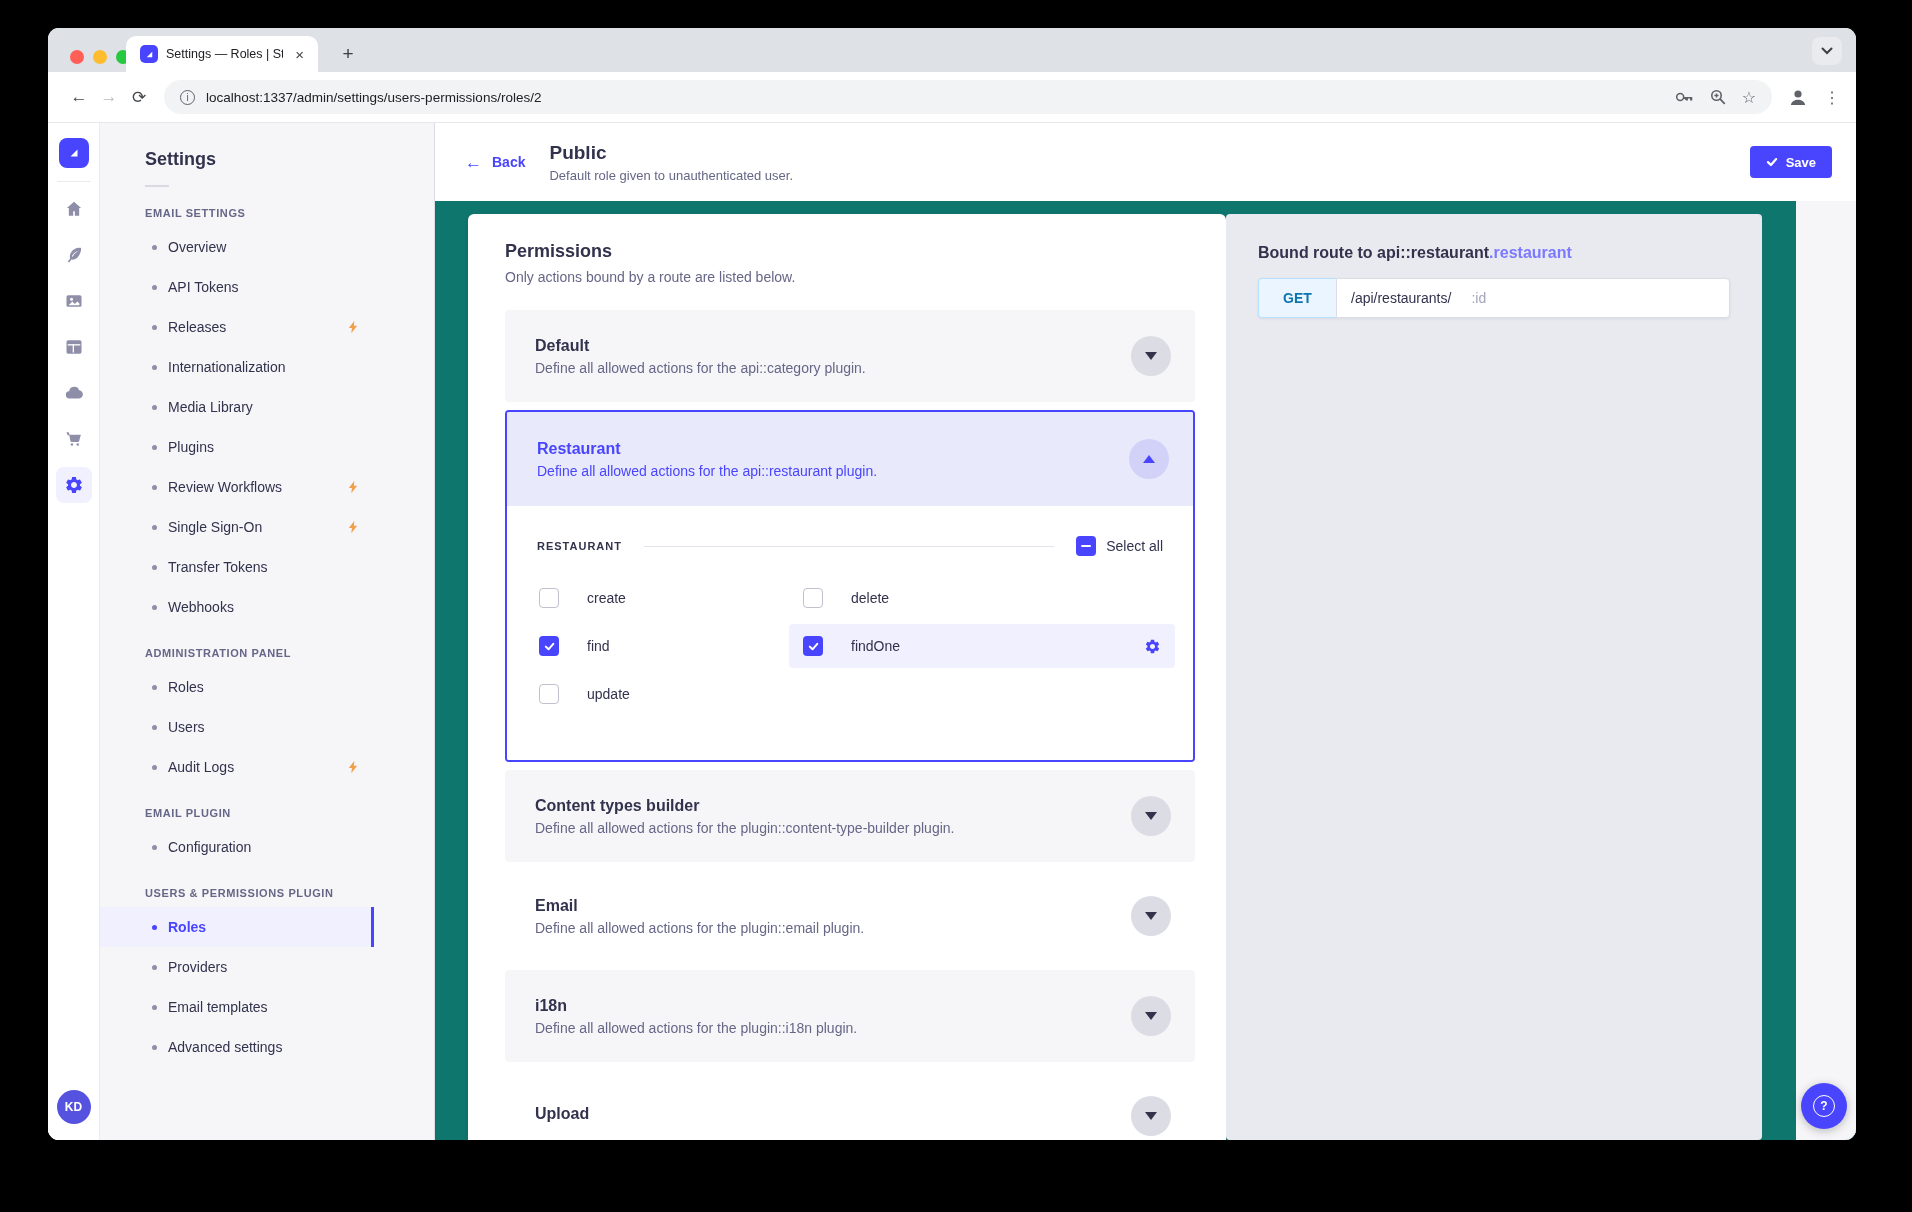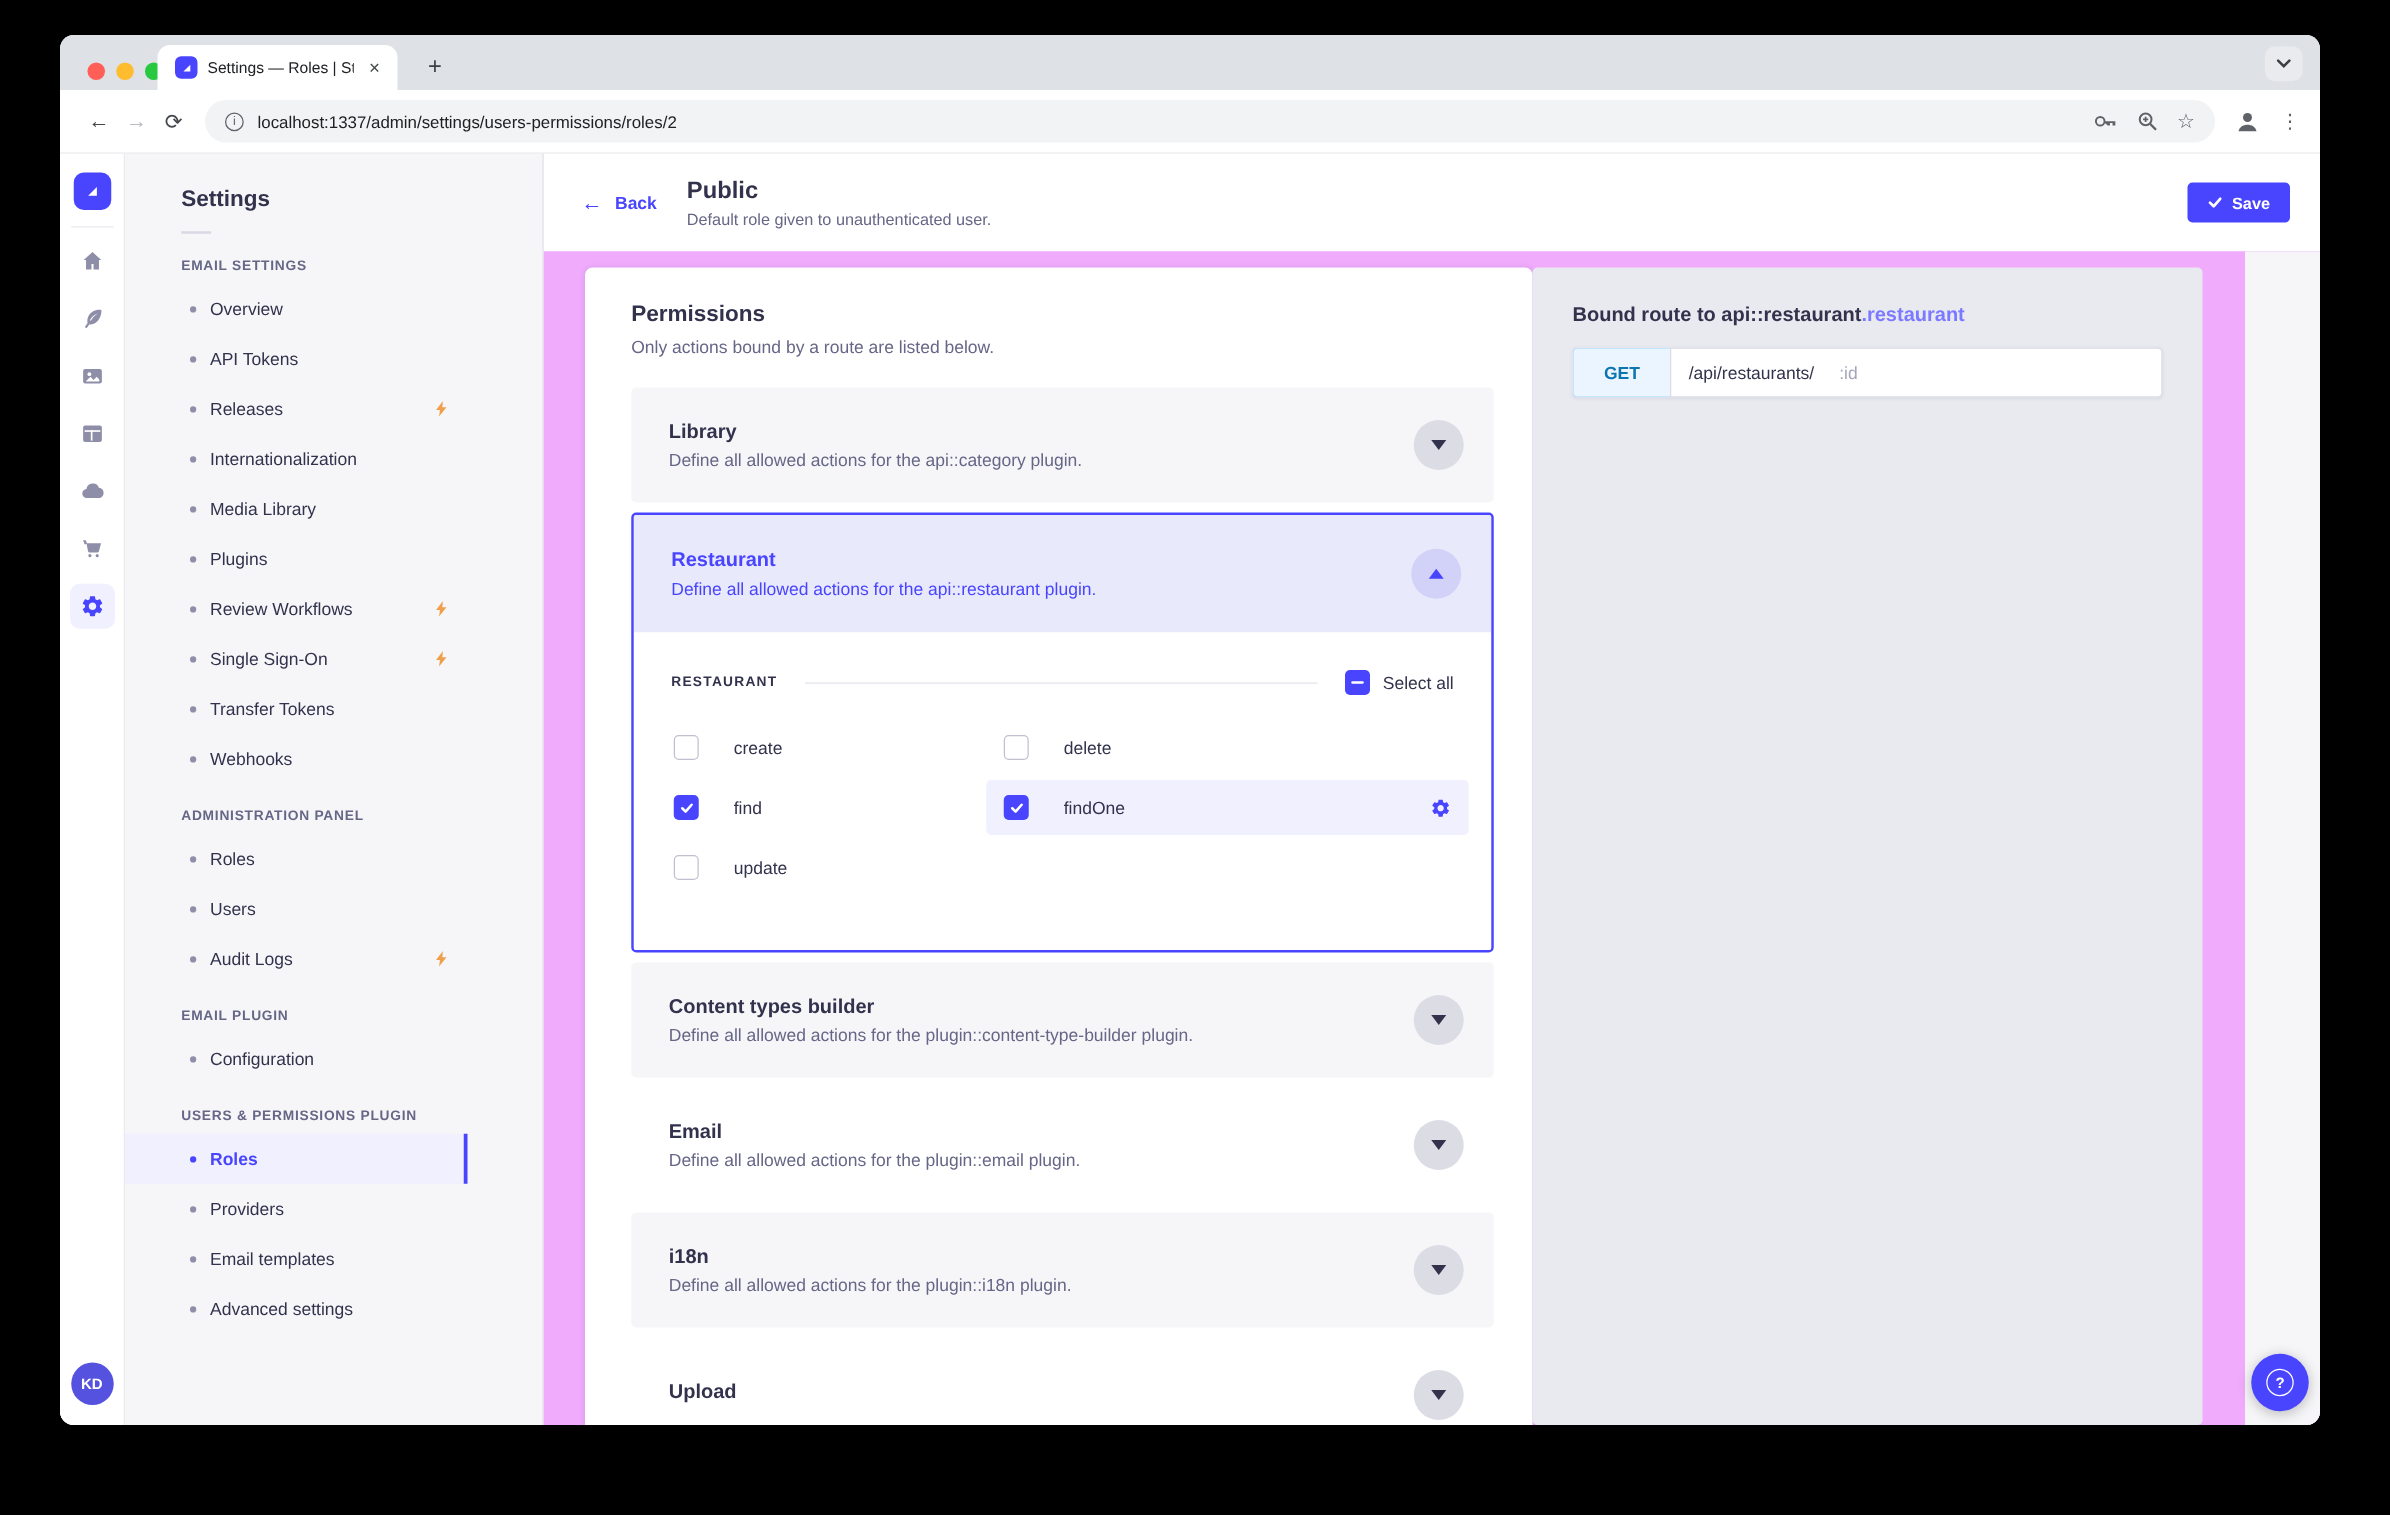--- a/index.html
+++ b/index.html
@@ -67,21 +67,21 @@
   .page-header { height:78px; flex:none; display:flex; align-items:center; padding:0 24px 0 30px; }
   .back-link { display:flex; align-items:center; gap:10px; color:#4945ff; font-size:14px; font-weight:600; }
   .back-arrow { font-size:17px; line-height:1; }
   .title-block { margin-left:24px; }
   .page-title { font-size:19px; font-weight:700; color:#32324d; }
   .page-subtitle { font-size:13px; color:#666687; margin-top:4px; }
   .save-btn { margin-left:auto; height:32px; padding:0 16px; background:#4945ff; border:none;
               border-radius:4px; color:#fff; font-size:13px; font-weight:600; display:flex;
               align-items:center; gap:8px; font-family:inherit; }
 
-  .content { flex:1; position:relative; overflow:hidden; display:flex; align-items:stretch; background:#f0abfc; }
+  .content { flex:1; position:relative; overflow:hidden; display:flex; align-items:stretch; background:#0f766e; }
   .gutter { position:absolute; right:0; top:0; bottom:0; width:60px; background:#f6f6f9; }
 
   .perm-card { margin:13px 0 0 33px; width:758px; flex:none; background:#fff; border-radius:6px 6px 0 0;
                box-shadow:0 1px 5px rgba(33,33,82,.12); padding:27px 31px 40px 37px; }
   .perm-title { font-size:18px; font-weight:600; color:#32324d; }
   .perm-subtitle { font-size:14px; color:#666687; margin-top:7px; }
   .accordions { margin-top:25px; display:flex; flex-direction:column; gap:8px; }
   .acc { border-radius:4px; }
   .acc.grey { background:#f6f6f9; }
   .acc.white { background:#fff; }
@@ -380,21 +380,21 @@
 
           <div class="perm-card">
             <div class="perm-title">Permissions</div>
             <div class="perm-subtitle">Only actions bound by a route are listed below.</div>
 
             <div class="accordions">
 
               <div class="acc grey">
                 <div class="acc-header">
                   <span class="acc-titles">
-                    <span class="acc-title">Library</span>
+                    <span class="acc-title">Default</span>
                     <span class="acc-sub">Define all allowed actions for the api::category plugin.</span>
                   </span>
                   <button class="acc-toggle">
                       <span class="caret-down"></span>
                     </button>
                 </div>
               </div>
 
               <div class="acc expanded">
                 <div class="acc-header">

